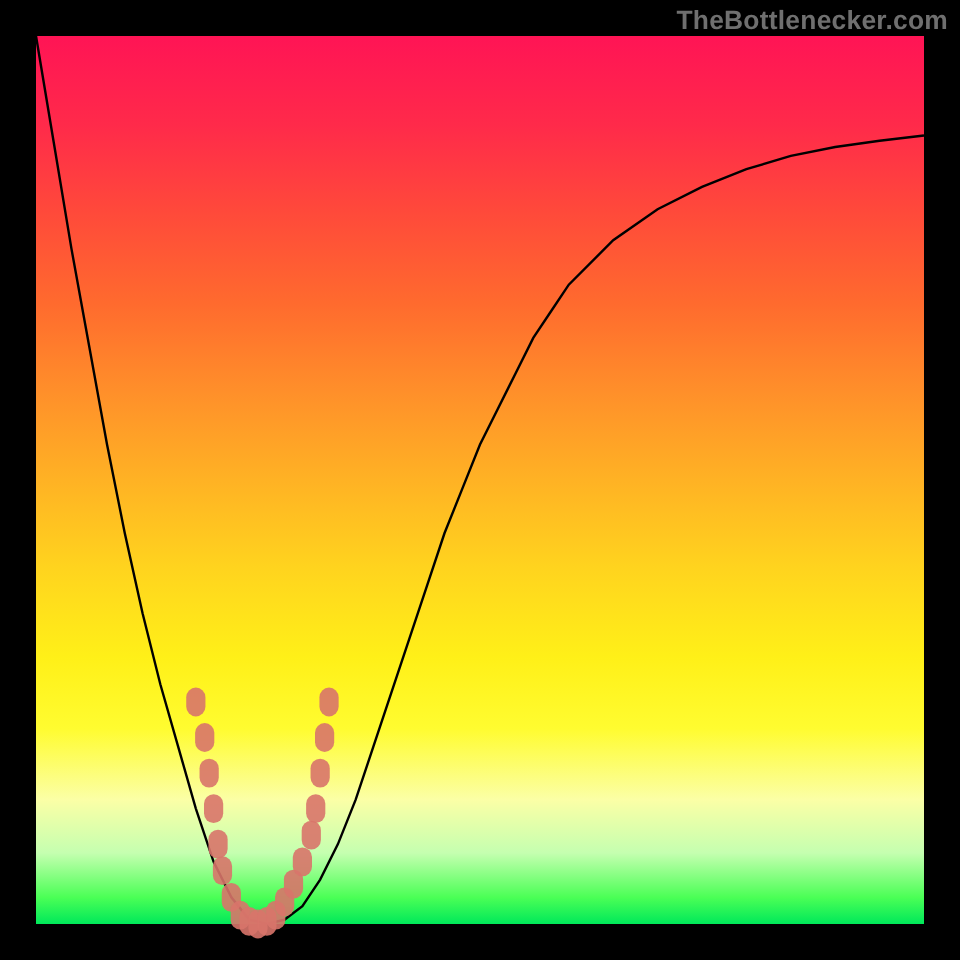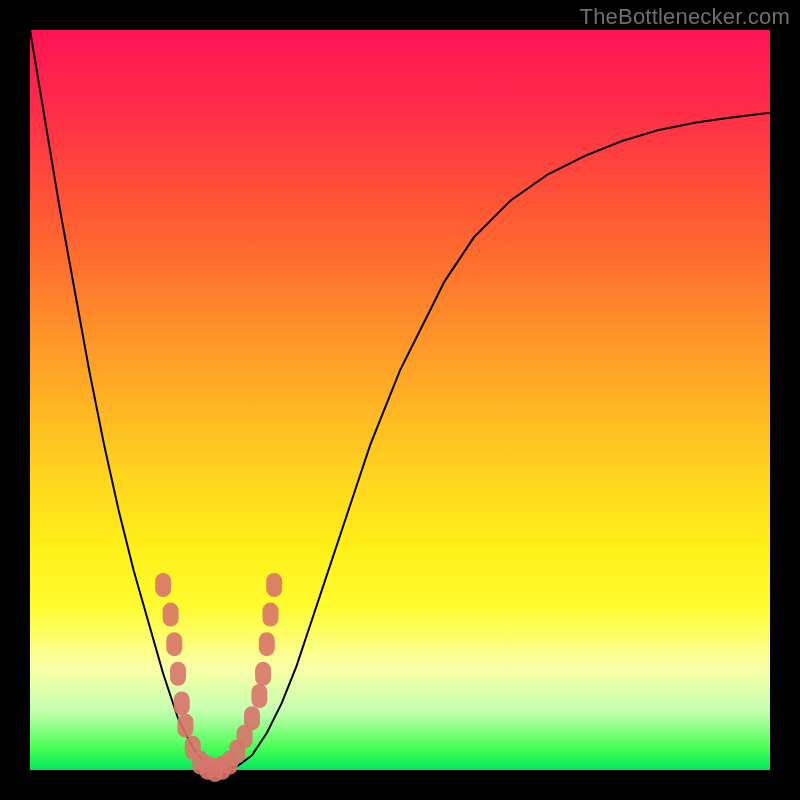--- a/index.html
+++ b/index.html
@@ -47,21 +47,21 @@
     width: 740px;
     height: 740px;
     overflow: visible;
   }
   .watermark {
     position: absolute;
     top: 4px;
     right: 10px;
     color: #6f6f6f;
     font-size: 22px;
-    font-weight: 400;
+    font-weight: 700;
     letter-spacing: 0.2px;
     user-select: none;
   }
 </style>
 </head>
 <body>
 <div class="frame">
 
   <div class="plot">
     <svg class="curve" viewBox="0 0 740 740">

